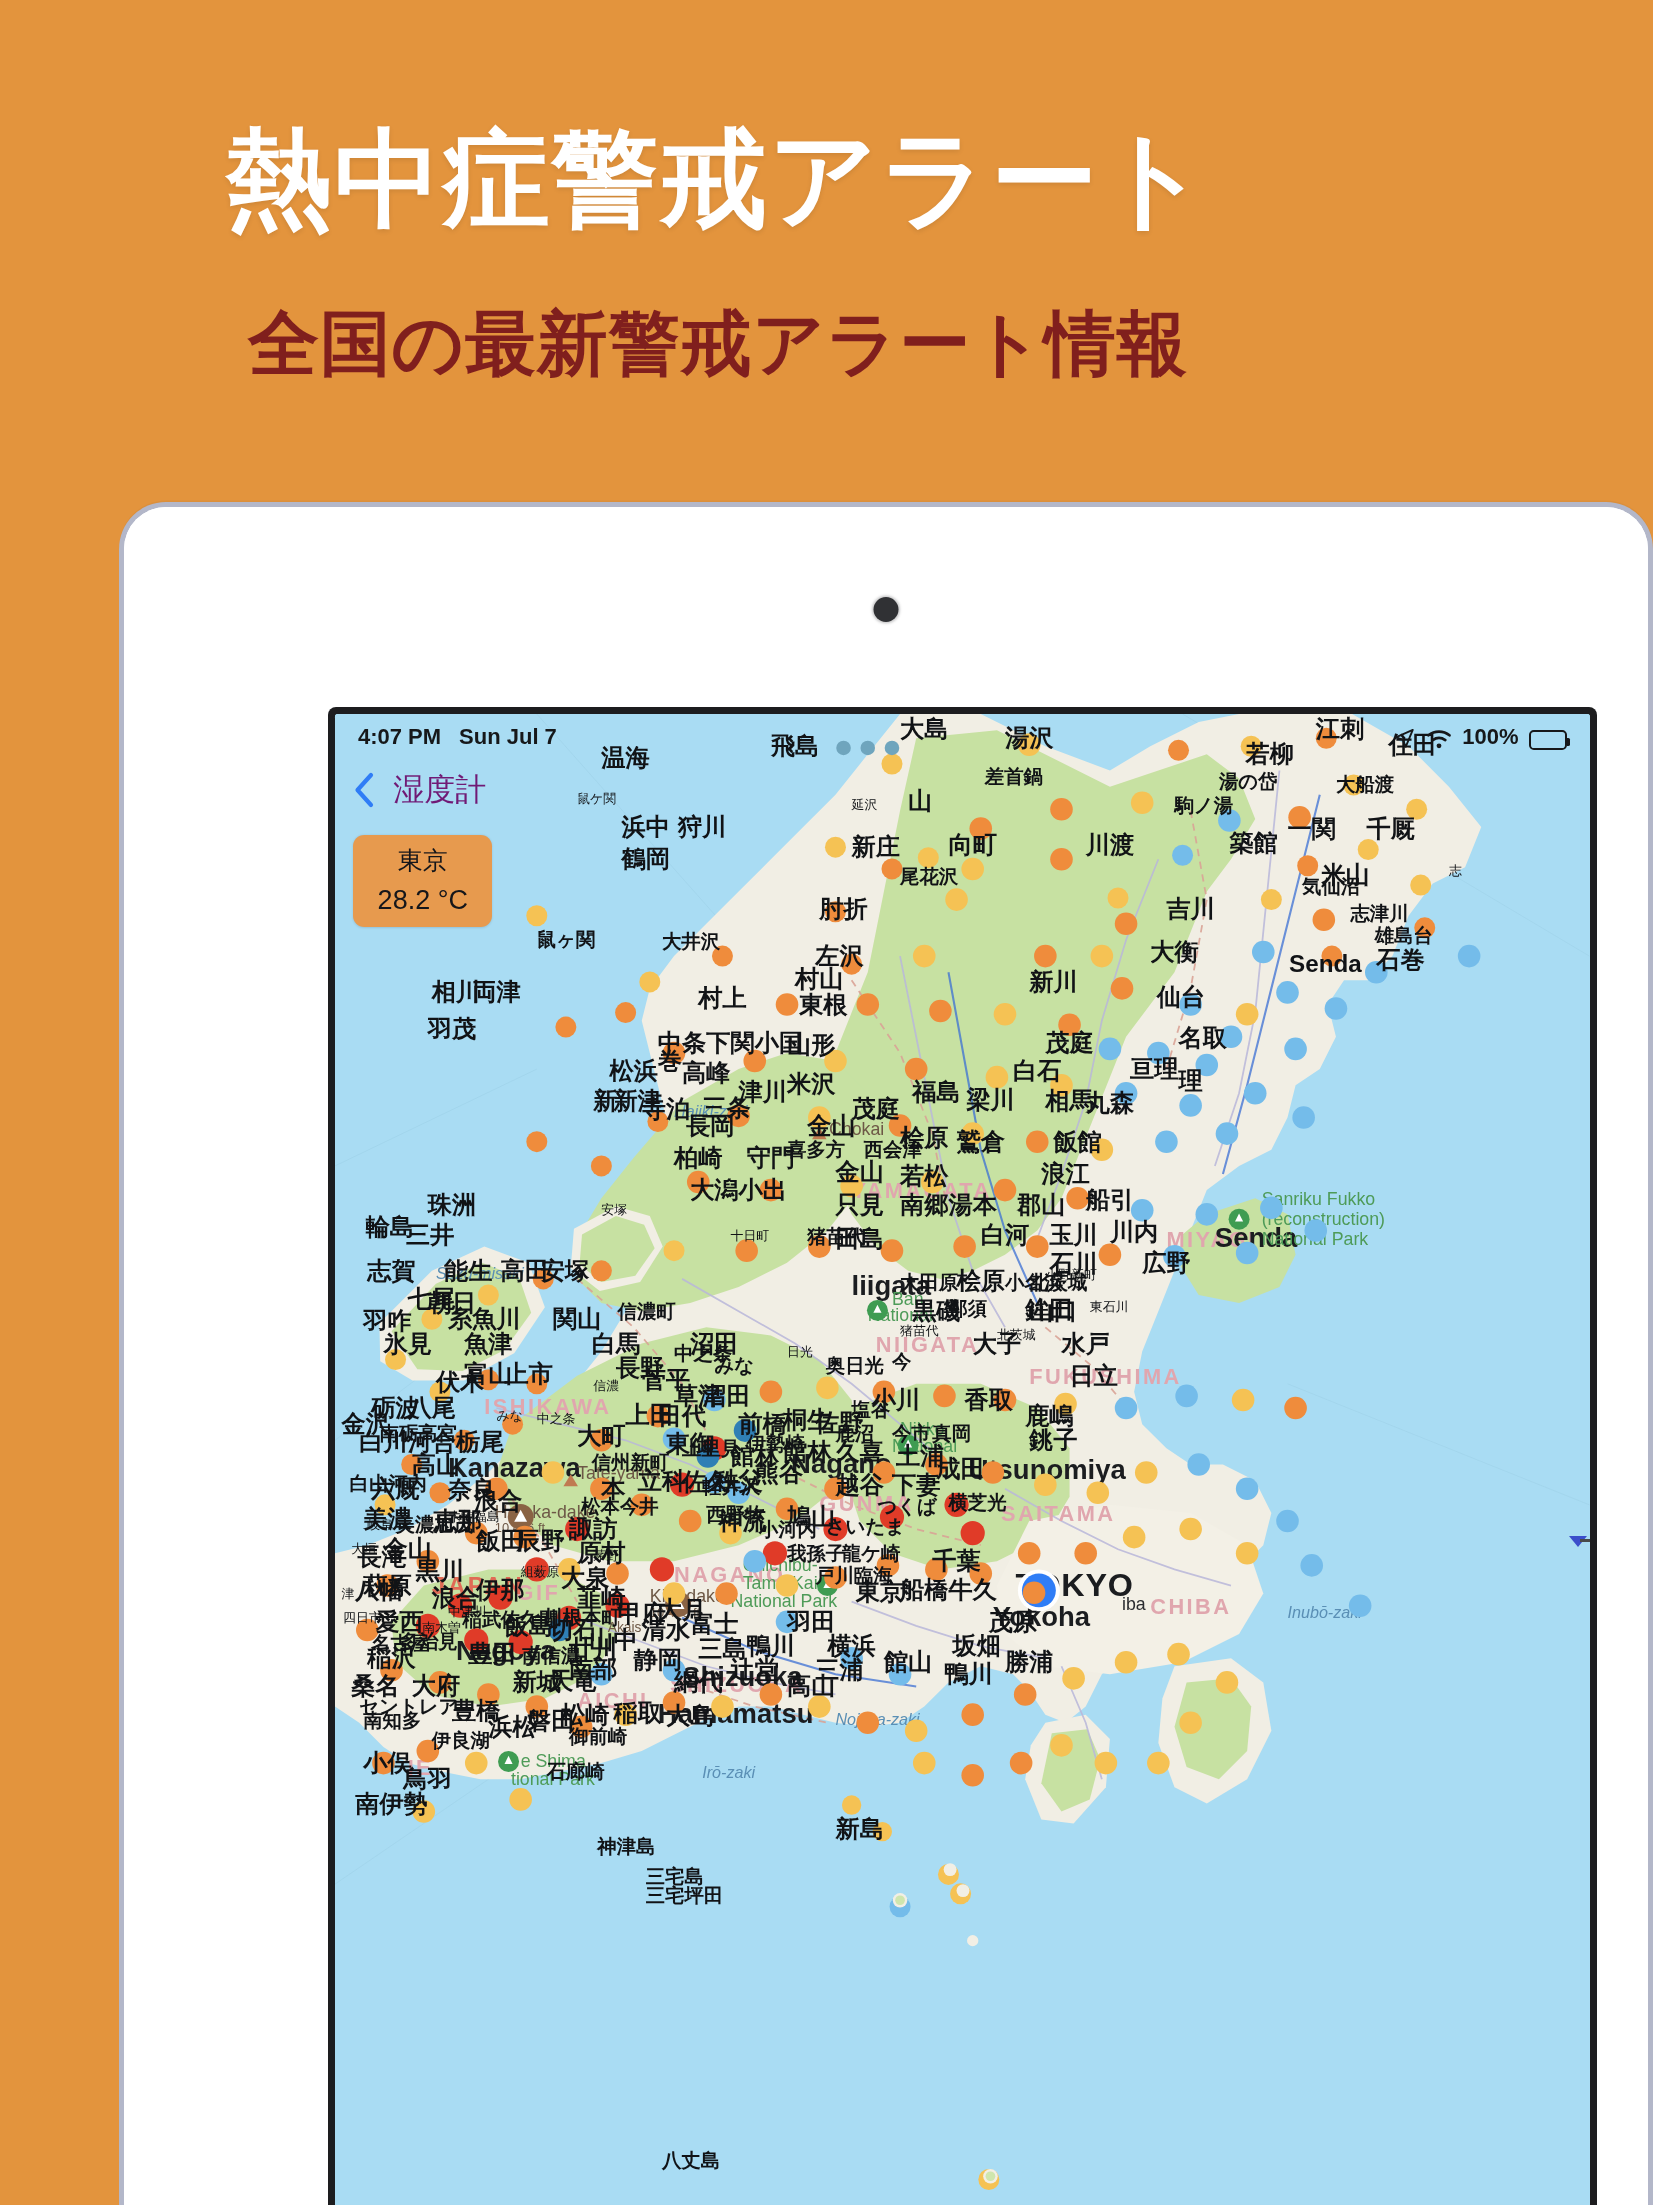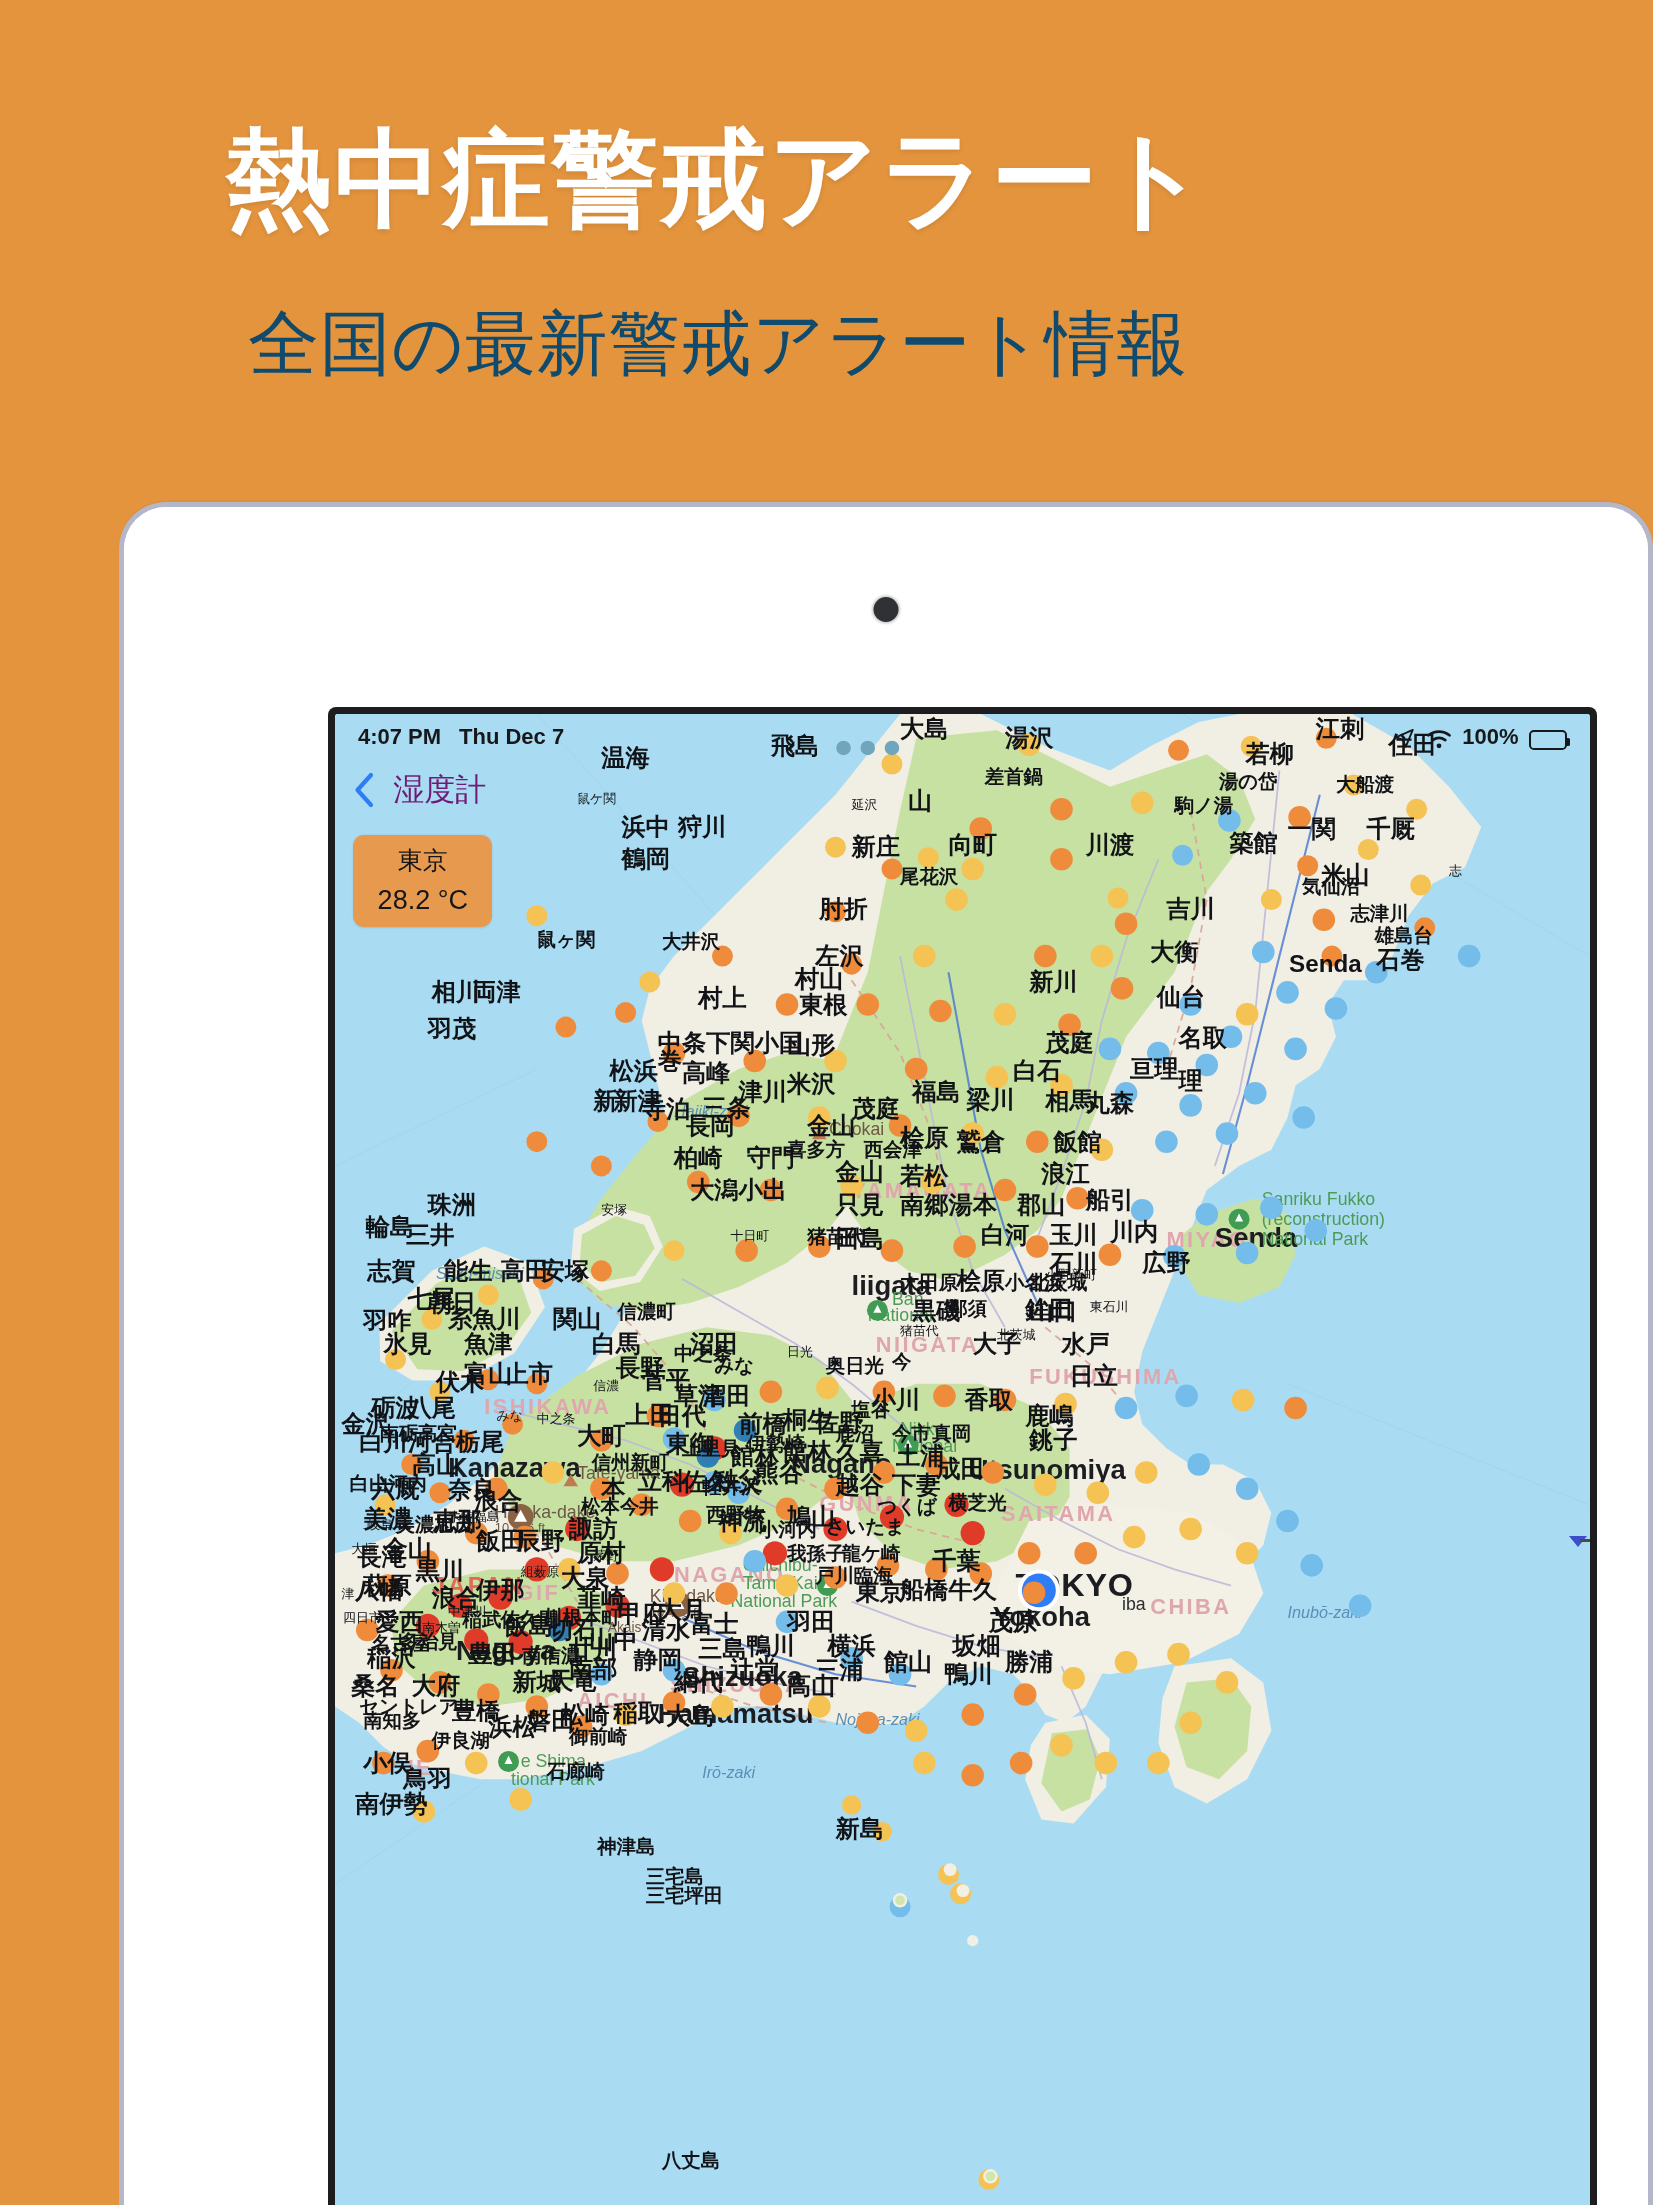--- a/index.html
+++ b/index.html
@@ -14,21 +14,21 @@
   
   .promo { position:absolute; top:0; left:0; width:1436px; height:500px;
            display:flex; flex-direction:column; align-items:center;
            justify-content:flex-start; padding-top:121px; }
   .promo-title {
     color:#fff; font-size:107px; font-weight:bold; letter-spacing:1.6px;
     line-height:1.1; white-space:nowrap;
     text-shadow:0 2.4px 4.8px rgba(0,0,0,.10);
   }
   .promo-sub {
-    color:#0c4a6e; font-size:71px; font-weight:400; letter-spacing:0.8px;
+    color:#7f1d1d; font-size:71px; font-weight:700; letter-spacing:0.8px;
     margin-top:58px; white-space:nowrap; opacity:.98;
   }
 
   
   .device {
     position:absolute; left:119px; top:502px;
     width:1534px; height:1744px;
     background:#ffffff;
     border-radius:47px 47px 0 0;
     border:5.7px solid #b3b7c9;
@@ -842,21 +842,21 @@
             </g>
           </svg>
 
           <div class="edge-marker"></div>
           <div class="edge-dash"></div>
         </div>
 
         <div class="statusbar">
           <div class="sb-left">
             <span>4:07 PM</span>
-            <span>Thu Dec 7</span>
+            <span>Sun Jul 7</span>
           </div>
           <div class="sb-right">
             <span>
               <svg width="22.6" height="22.6" viewBox="0 0 24 24">
                   <path d="M21 3 L3 11 L10.5 13.5 L13.5 21 Z" fill="none" stroke="#16181a" stroke-width="2" stroke-linejoin="round"></path>
                 </svg>
             </span>
             <span>
               <svg width="26" height="21" viewBox="0 0 24 20">
                 <path d="M2 6 A16 16 0 0 1 22 6" fill="none" stroke="#16181a" stroke-width="2.6" stroke-linecap="round"></path>

